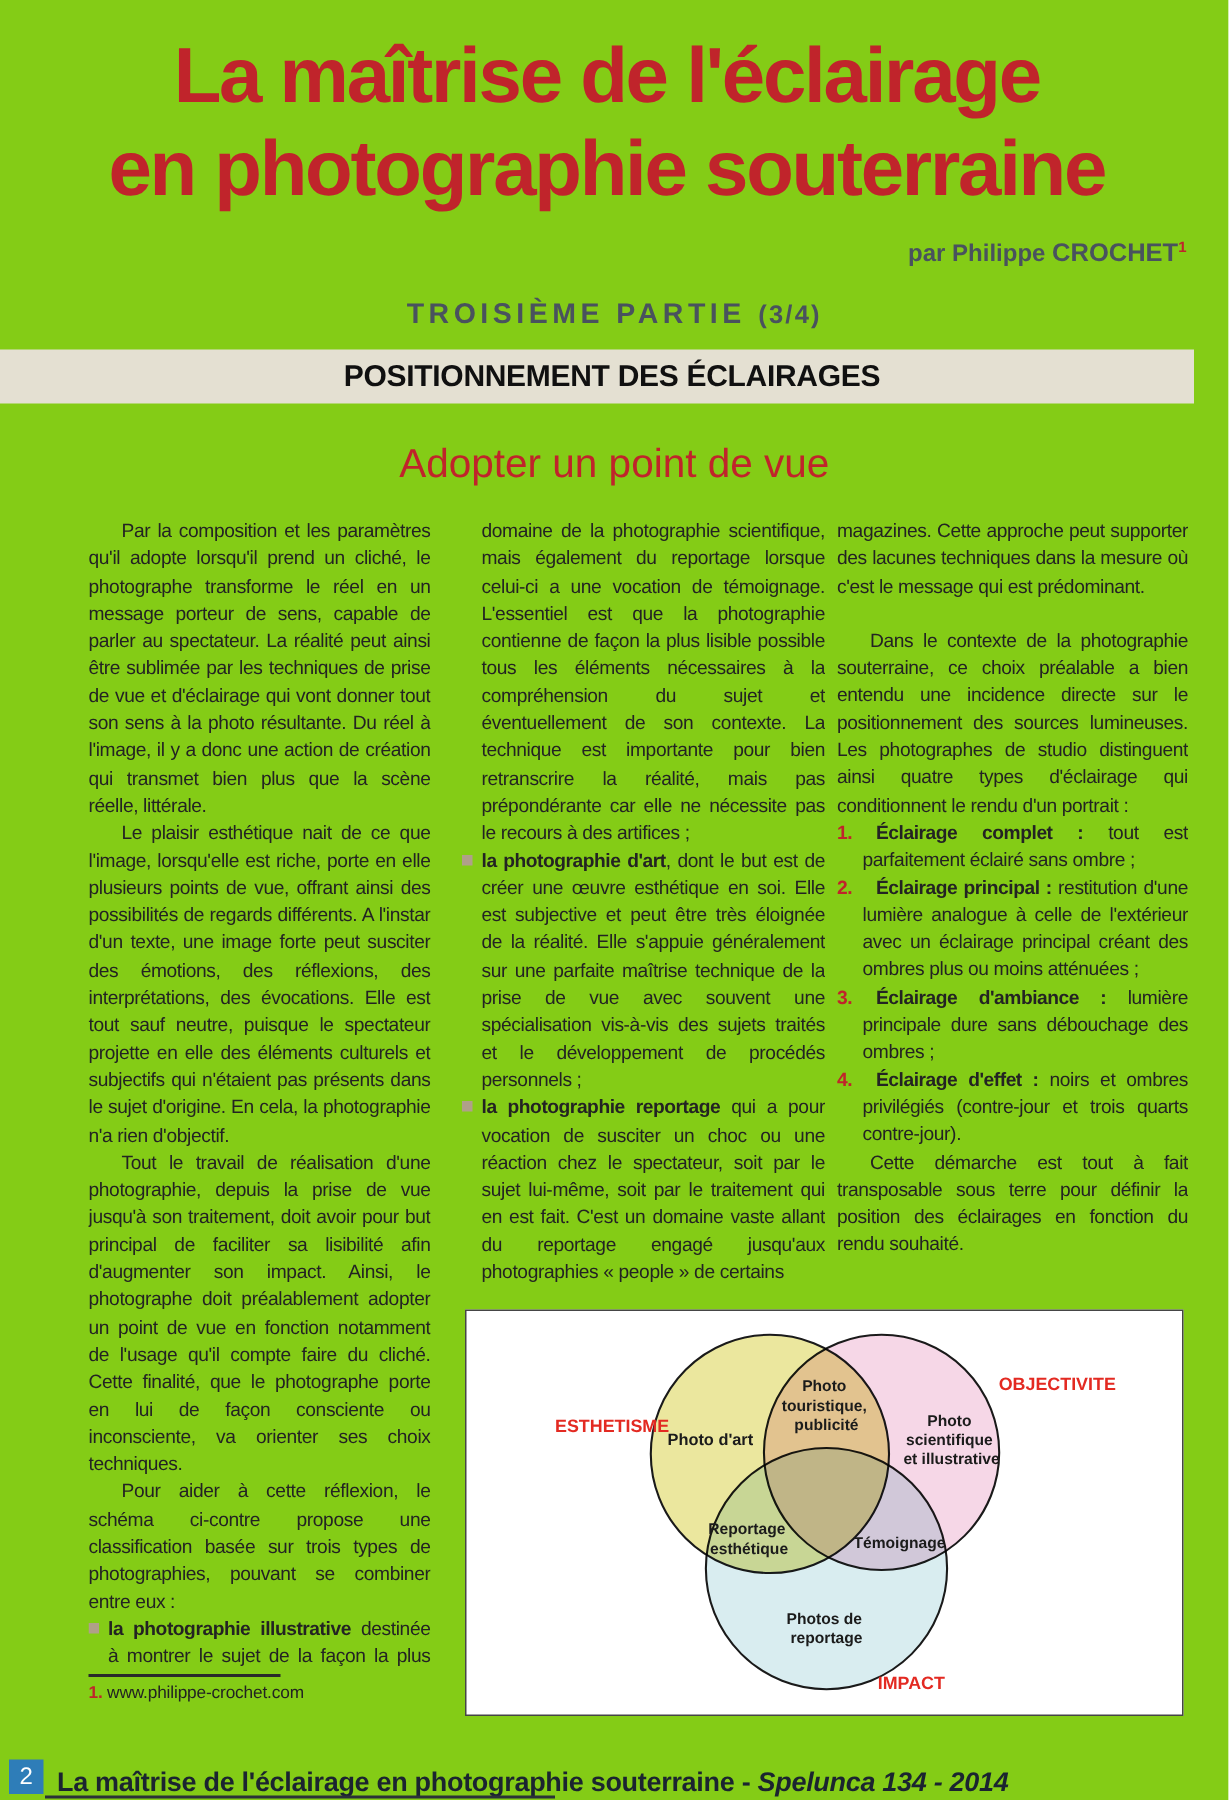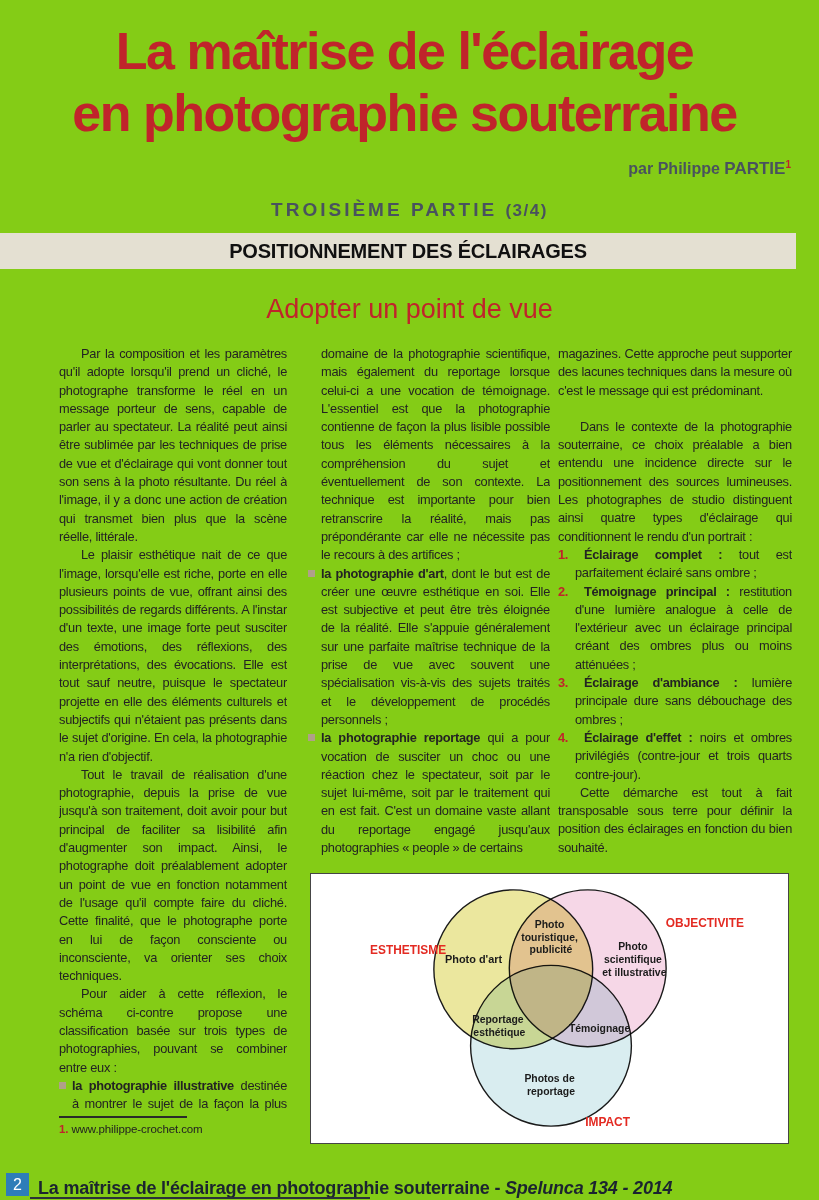--- a/index.html
+++ b/index.html
@@ -73,21 +73,21 @@
 <body>
 
 <div class="page">
 
   <div class="main-title">
     <div>La maîtrise de l'éclairage</div>
     <div>en photographie souterraine</div>
   </div>
 
   <div class="byline">
-    <span>par Philippe </span><span class="name">PARTIE</span><sup>1</sup>
+    <span>par Philippe </span><span class="name">CROCHET</span><sup>1</sup>
   </div>
 
   <div class="part-title">
     <span>TROISIÈME PARTIE </span><span class="pnum">(3/4)</span>
   </div>
 
   <div class="banner">
     <span>POSITIONNEMENT DES ÉCLAIRAGES</span>
   </div>
 
@@ -104,24 +104,24 @@
   <div class="col" id="col2">
     <p class="hang">domaine de la photographie scientifique, mais également du reportage lorsque celui-ci a une vocation de témoignage. L'essentiel est que la photographie contienne de façon la plus lisible possible tous les éléments nécessaires à la compréhension du sujet et éventuellement de son contexte. La technique est importante pour bien retranscrire la réalité, mais pas prépondérante car elle ne nécessite pas le recours à des artifices ;</p>
     <p class="bullet"><span class="bmark"></span><b class="lead">la photographie d'art</b><span>, dont le but est de créer une œuvre esthétique en soi. Elle est subjective et peut être très éloignée de la réalité. Elle s'appuie généralement sur une parfaite maîtrise technique de la prise de vue avec souvent une spécialisation vis-à-vis des sujets traités et le développement de procédés personnels ;</span></p>
     <p class="bullet"><span class="bmark"></span><b class="lead">la photographie reportage</b><span> qui a pour vocation de susciter un choc ou une réaction chez le spectateur, soit par le sujet lui-même, soit par le traitement qui en est fait. C'est un domaine vaste allant du reportage engagé jusqu'aux photographies « people » de certains</span></p>
   </div>
 
   <div class="col" id="col3">
     <p>magazines. Cette approche peut supporter des lacunes techniques dans la mesure où c'est le message qui est prédominant.</p>
     <p class="indent gap-top">Dans le contexte de la photographie souterraine, ce choix préalable a bien entendu une incidence directe sur le positionnement des sources lumineuses. Les photographes de studio distinguent ainsi quatre types d'éclairage qui conditionnent le rendu d'un portrait :</p>
     <p class="nitem"><span class="nnum">1.</span><b class="lead">Éclairage complet :</b><span> tout est parfaitement éclairé sans ombre ;</span></p>
-    <p class="nitem"><span class="nnum">2.</span><b class="lead">Témoignage principal :</b><span> restitution d'une lumière analogue à celle de l'extérieur avec un éclairage principal créant des ombres plus ou moins atténuées ;</span></p>
+    <p class="nitem"><span class="nnum">2.</span><b class="lead">Éclairage principal :</b><span> restitution d'une lumière analogue à celle de l'extérieur avec un éclairage principal créant des ombres plus ou moins atténuées ;</span></p>
     <p class="nitem"><span class="nnum">3.</span><b class="lead">Éclairage d'ambiance :</b><span> lumière principale dure sans débouchage des ombres ;</span></p>
     <p class="nitem"><span class="nnum">4.</span><b class="lead">Éclairage d'effet :</b><span> noirs et ombres privilégiés (contre-jour et trois quarts contre-jour).</span></p>
-    <p class="indent">Cette démarche est tout à fait transposable sous terre pour définir la position des éclairages en fonction du bien souhaité.</p>
+    <p class="indent">Cette démarche est tout à fait transposable sous terre pour définir la position des éclairages en fonction du rendu souhaité.</p>
   </div>
 
   <div class="footnote">
     <div class="rule"></div>
     <span class="ref">1.</span><span>www.philippe-crochet.com</span>
   </div>
 
   <div class="figure">
     <svg viewBox="0 0 479 271">
       <circle class="vcircle" cx="203" cy="96" r="80" fill="#ebe79e"></circle>

